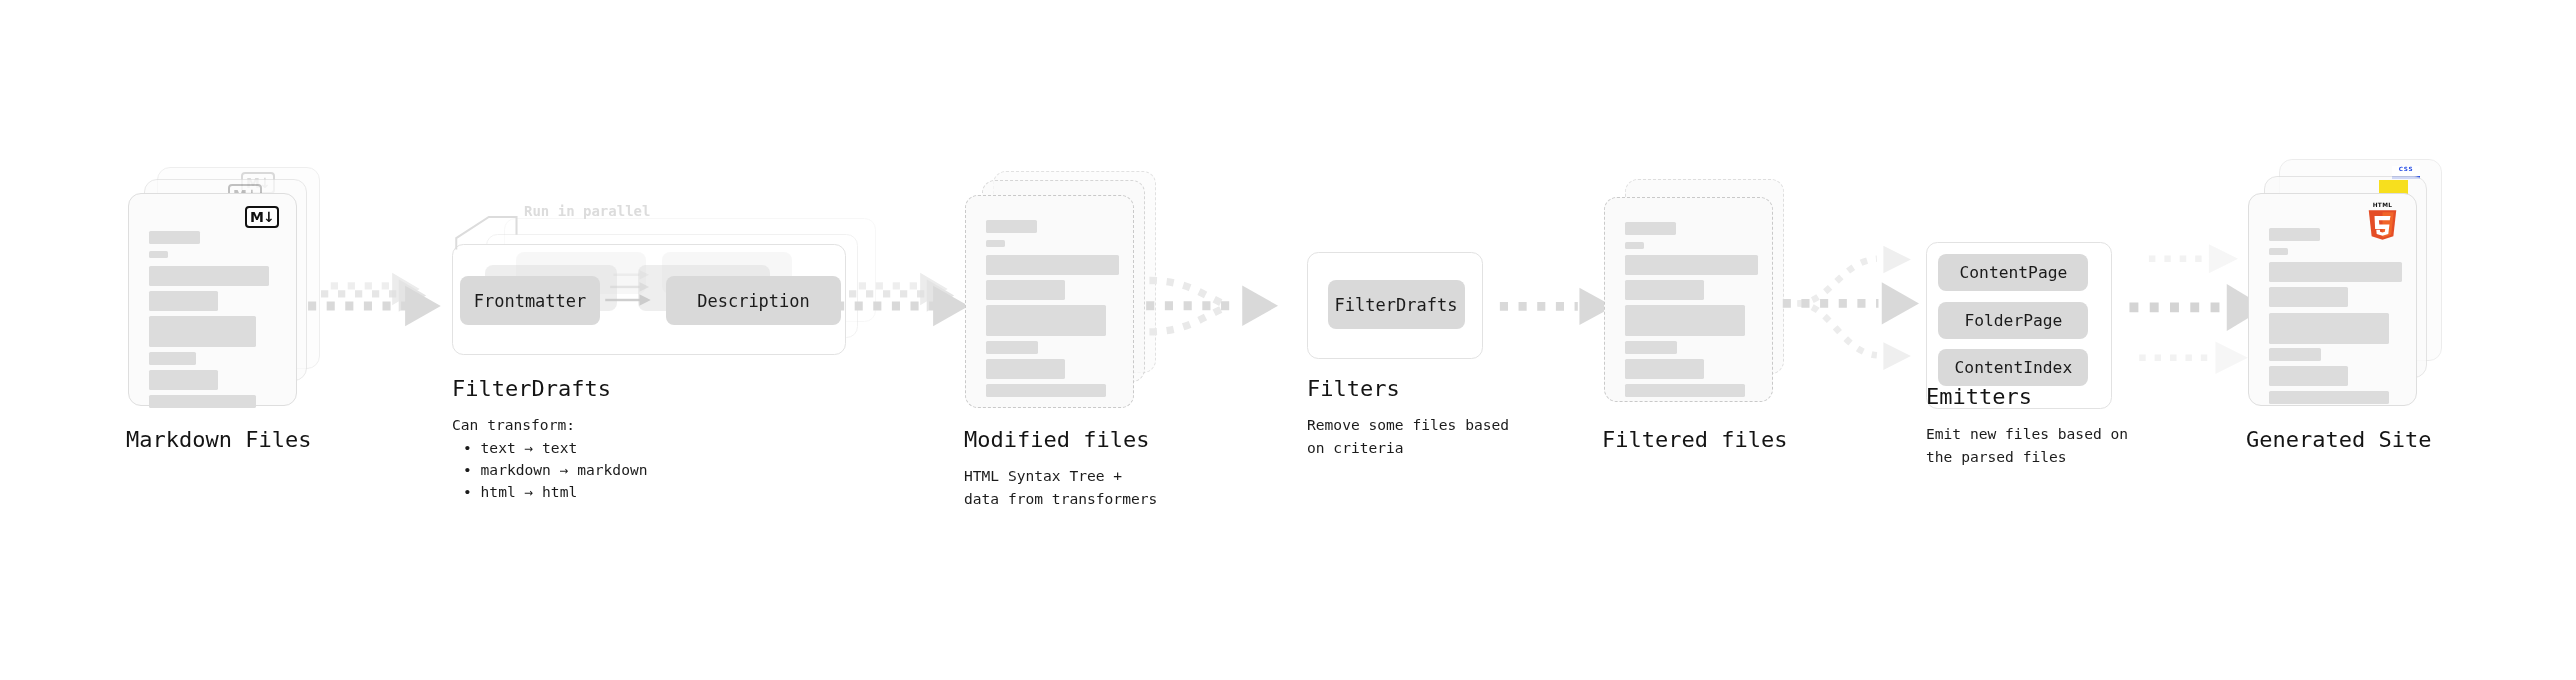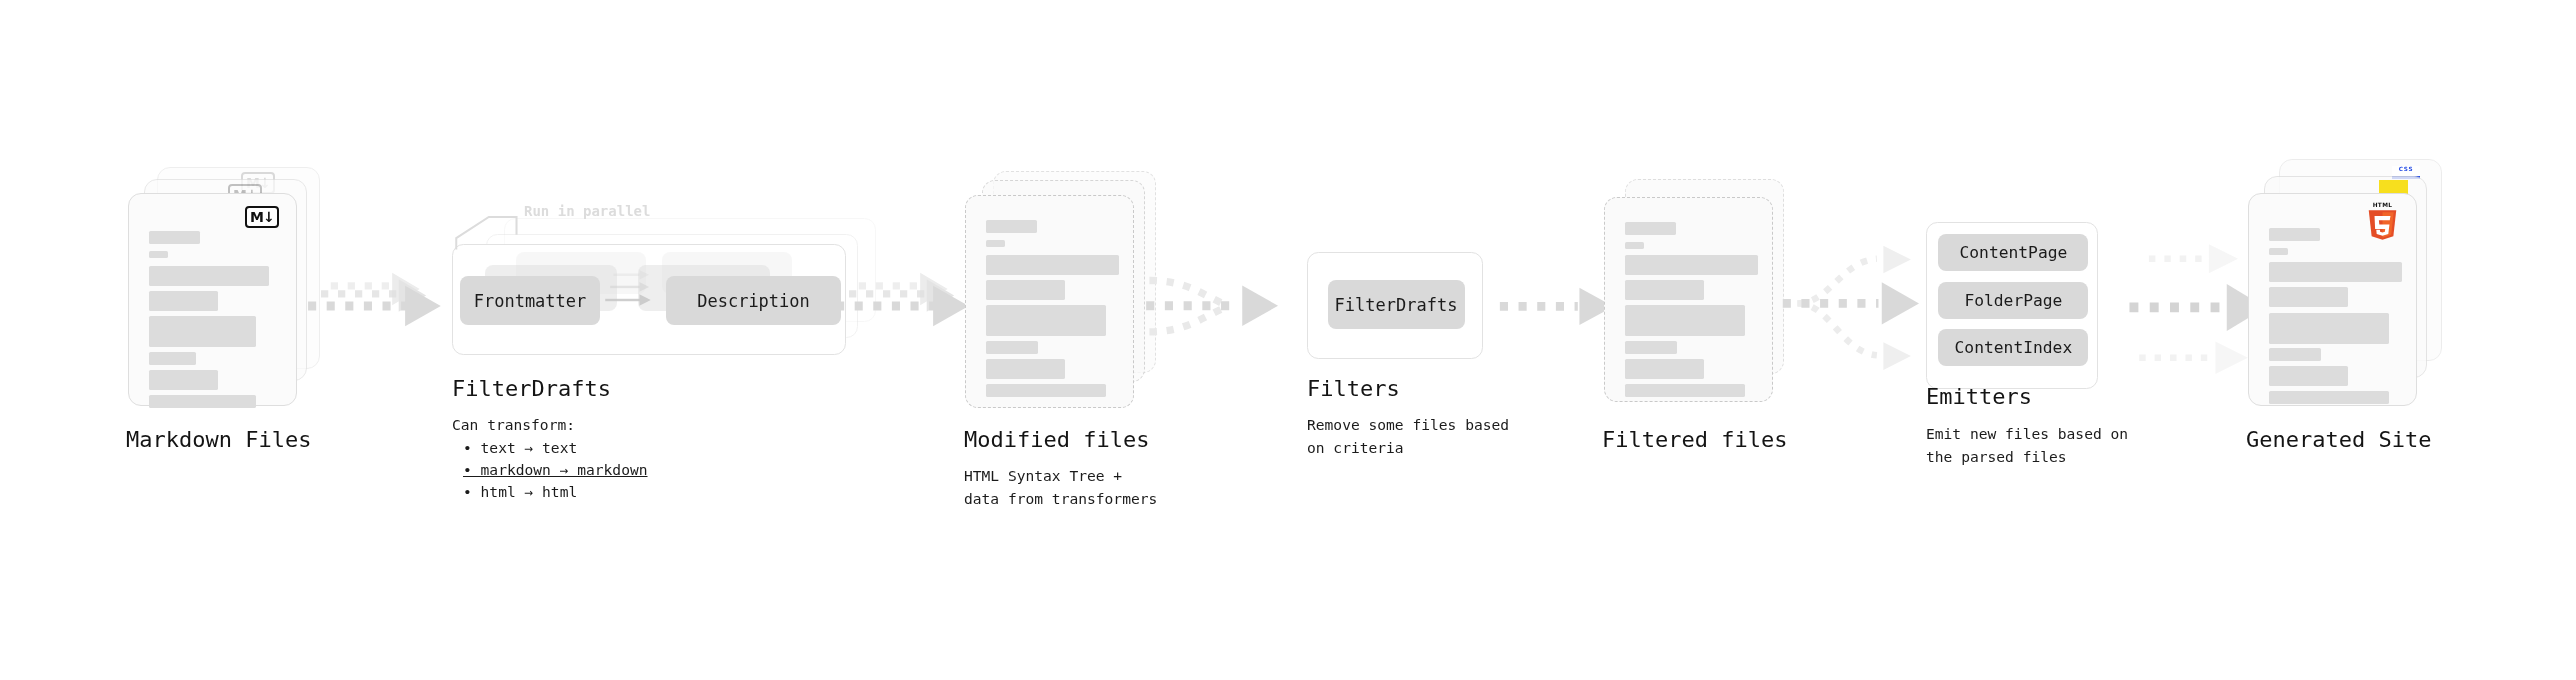--- a/index.html
+++ b/index.html
@@ -204,21 +204,21 @@
     <div class="pill" style="left:460px;top:276px;width:140px;height:49px;">
       <span>Frontmatter</span>
     </div>
     <div class="pill" style="left:666px;top:276px;width:175px;height:49px;">
       <span>Description</span>
     </div>
   </div>
   <div class="title" style="left:452px;top:376px;">FilterDrafts</div>
   <div class="sub" style="left:452px;top:414px;">Can transform:</div>
   <div class="sub list" style="left:463px;top:436px;">• text → text</div>
-  <div class="sub list" style="left:463px;top:458px;text-decoration:underline;">• markdown → markdown</div>
+  <div class="sub list" style="left:463px;top:458px;">• markdown → markdown</div>
   <div class="sub list" style="left:463px;top:480px;">• html → html</div>
 
   <svg style="left:829px;top:268px;width:163px;height:89px;" viewBox="0 0 200 110">
     <g stroke="#e6e6e6" stroke-width="9" stroke-dasharray="9 12" opacity=".65">
       <line x1="36" y1="22" x2="120" y2="22"></line>
     </g>
     <polygon points="112,6 146,26 112,46" fill="#ececec"></polygon>
     <g stroke="#e0e0e0" stroke-width="9" stroke-dasharray="9 12" opacity=".8">
       <line x1="24" y1="32" x2="128" y2="32"></line>
     </g>
@@ -285,21 +285,21 @@
 
   <svg style="left:1776px;top:232px;width:179px;height:146px;" viewBox="0 0 220 180">
     <path d="M26 88 C 66 88, 80 36, 124 33" fill="none" stroke="#ececec" stroke-width="8" stroke-dasharray="8 11"></path>
     <polygon points="132,17 166,34 132,51" fill="#efefef"></polygon>
     <path d="M26 88 C 66 88, 80 148, 124 152" fill="none" stroke="#ececec" stroke-width="8" stroke-dasharray="8 11"></path>
     <polygon points="132,136 166,153 132,170" fill="#efefef"></polygon>
     <line x1="8" y1="88" x2="126" y2="88" stroke="#d9d9d9" stroke-width="11" stroke-dasharray="10 13"></line>
     <polygon points="130,62 176,88 130,114" fill="#d9d9d9"></polygon>
   </svg>
 
-  <div class="panel" style="left:1926px;top:222px;width:172px;height:167px;">
+  <div class="panel" style="left:1926px;top:242px;width:186px;height:167px;">
     <div class="pill" style="left:11.4px;top:11.4px;width:150px;height:37px;font-size:16.3px;">
       <span>ContentPage</span>
     </div>
     <div class="pill" style="left:11.4px;top:59px;width:150px;height:37px;font-size:16.3px;">
       <span>FolderPage</span>
     </div>
     <div class="pill" style="left:11.4px;top:106px;width:150px;height:37px;font-size:16.3px;">
       <span>ContentIndex</span>
     </div>
   </div>

